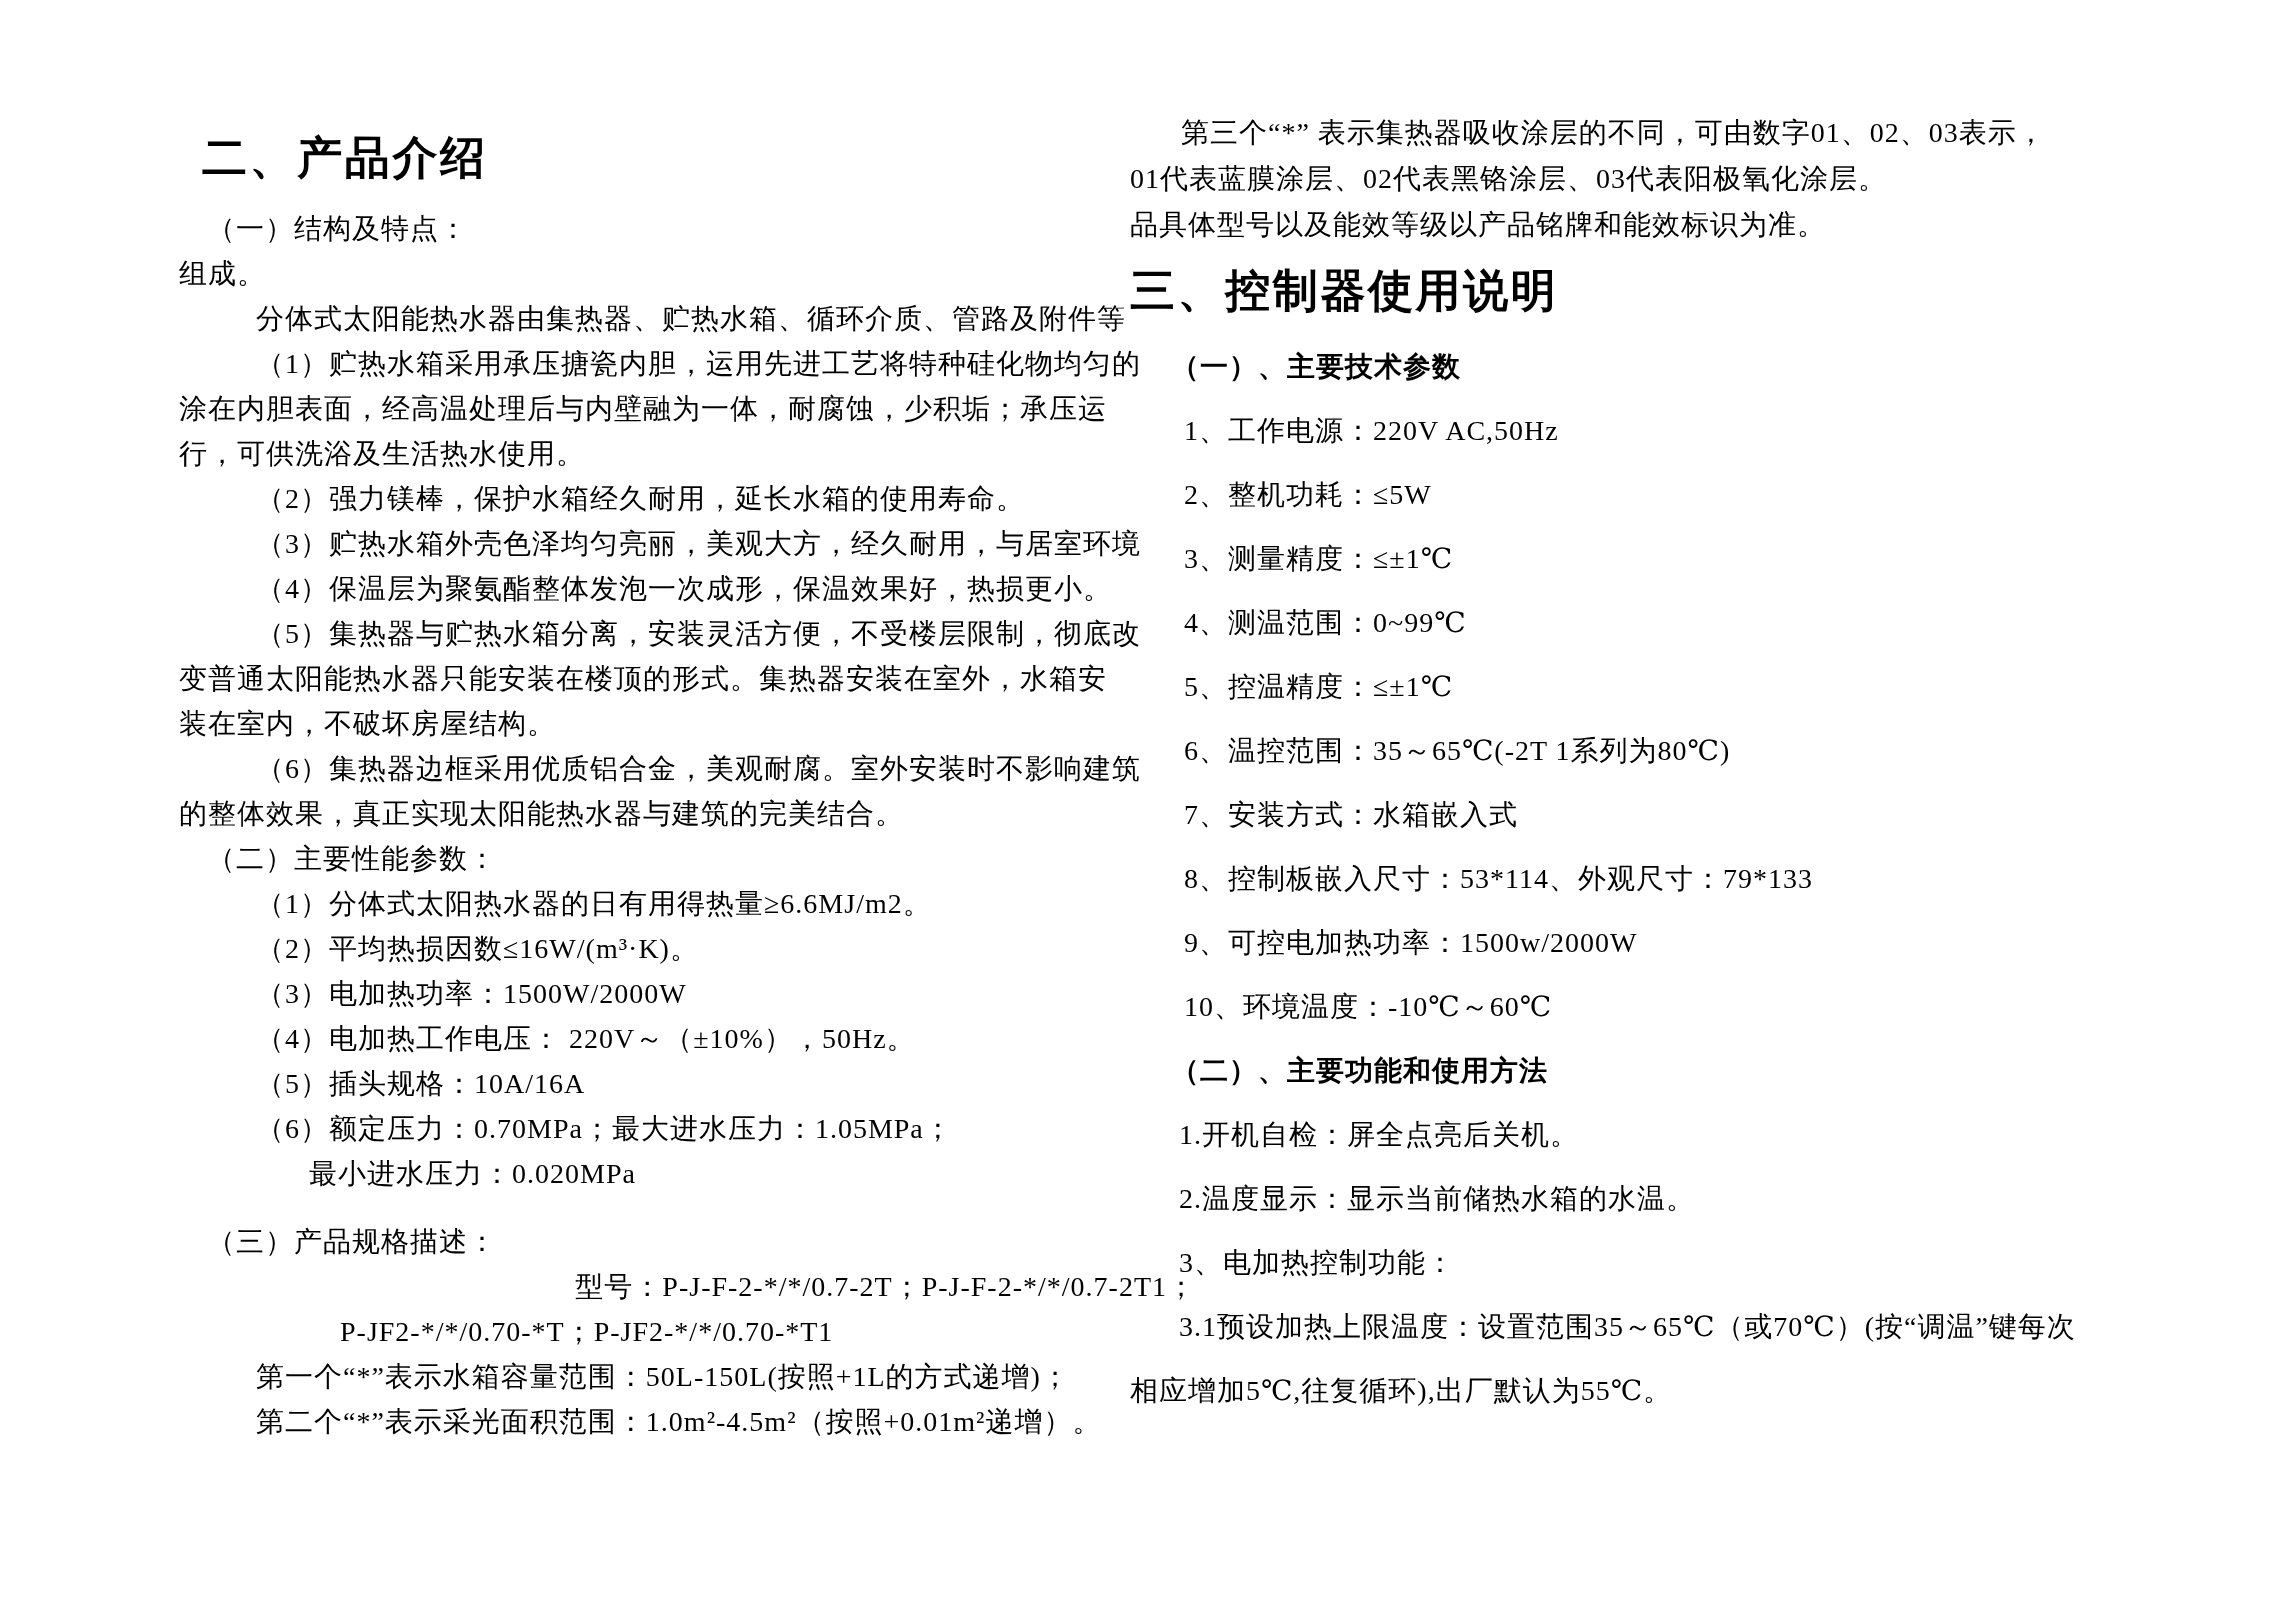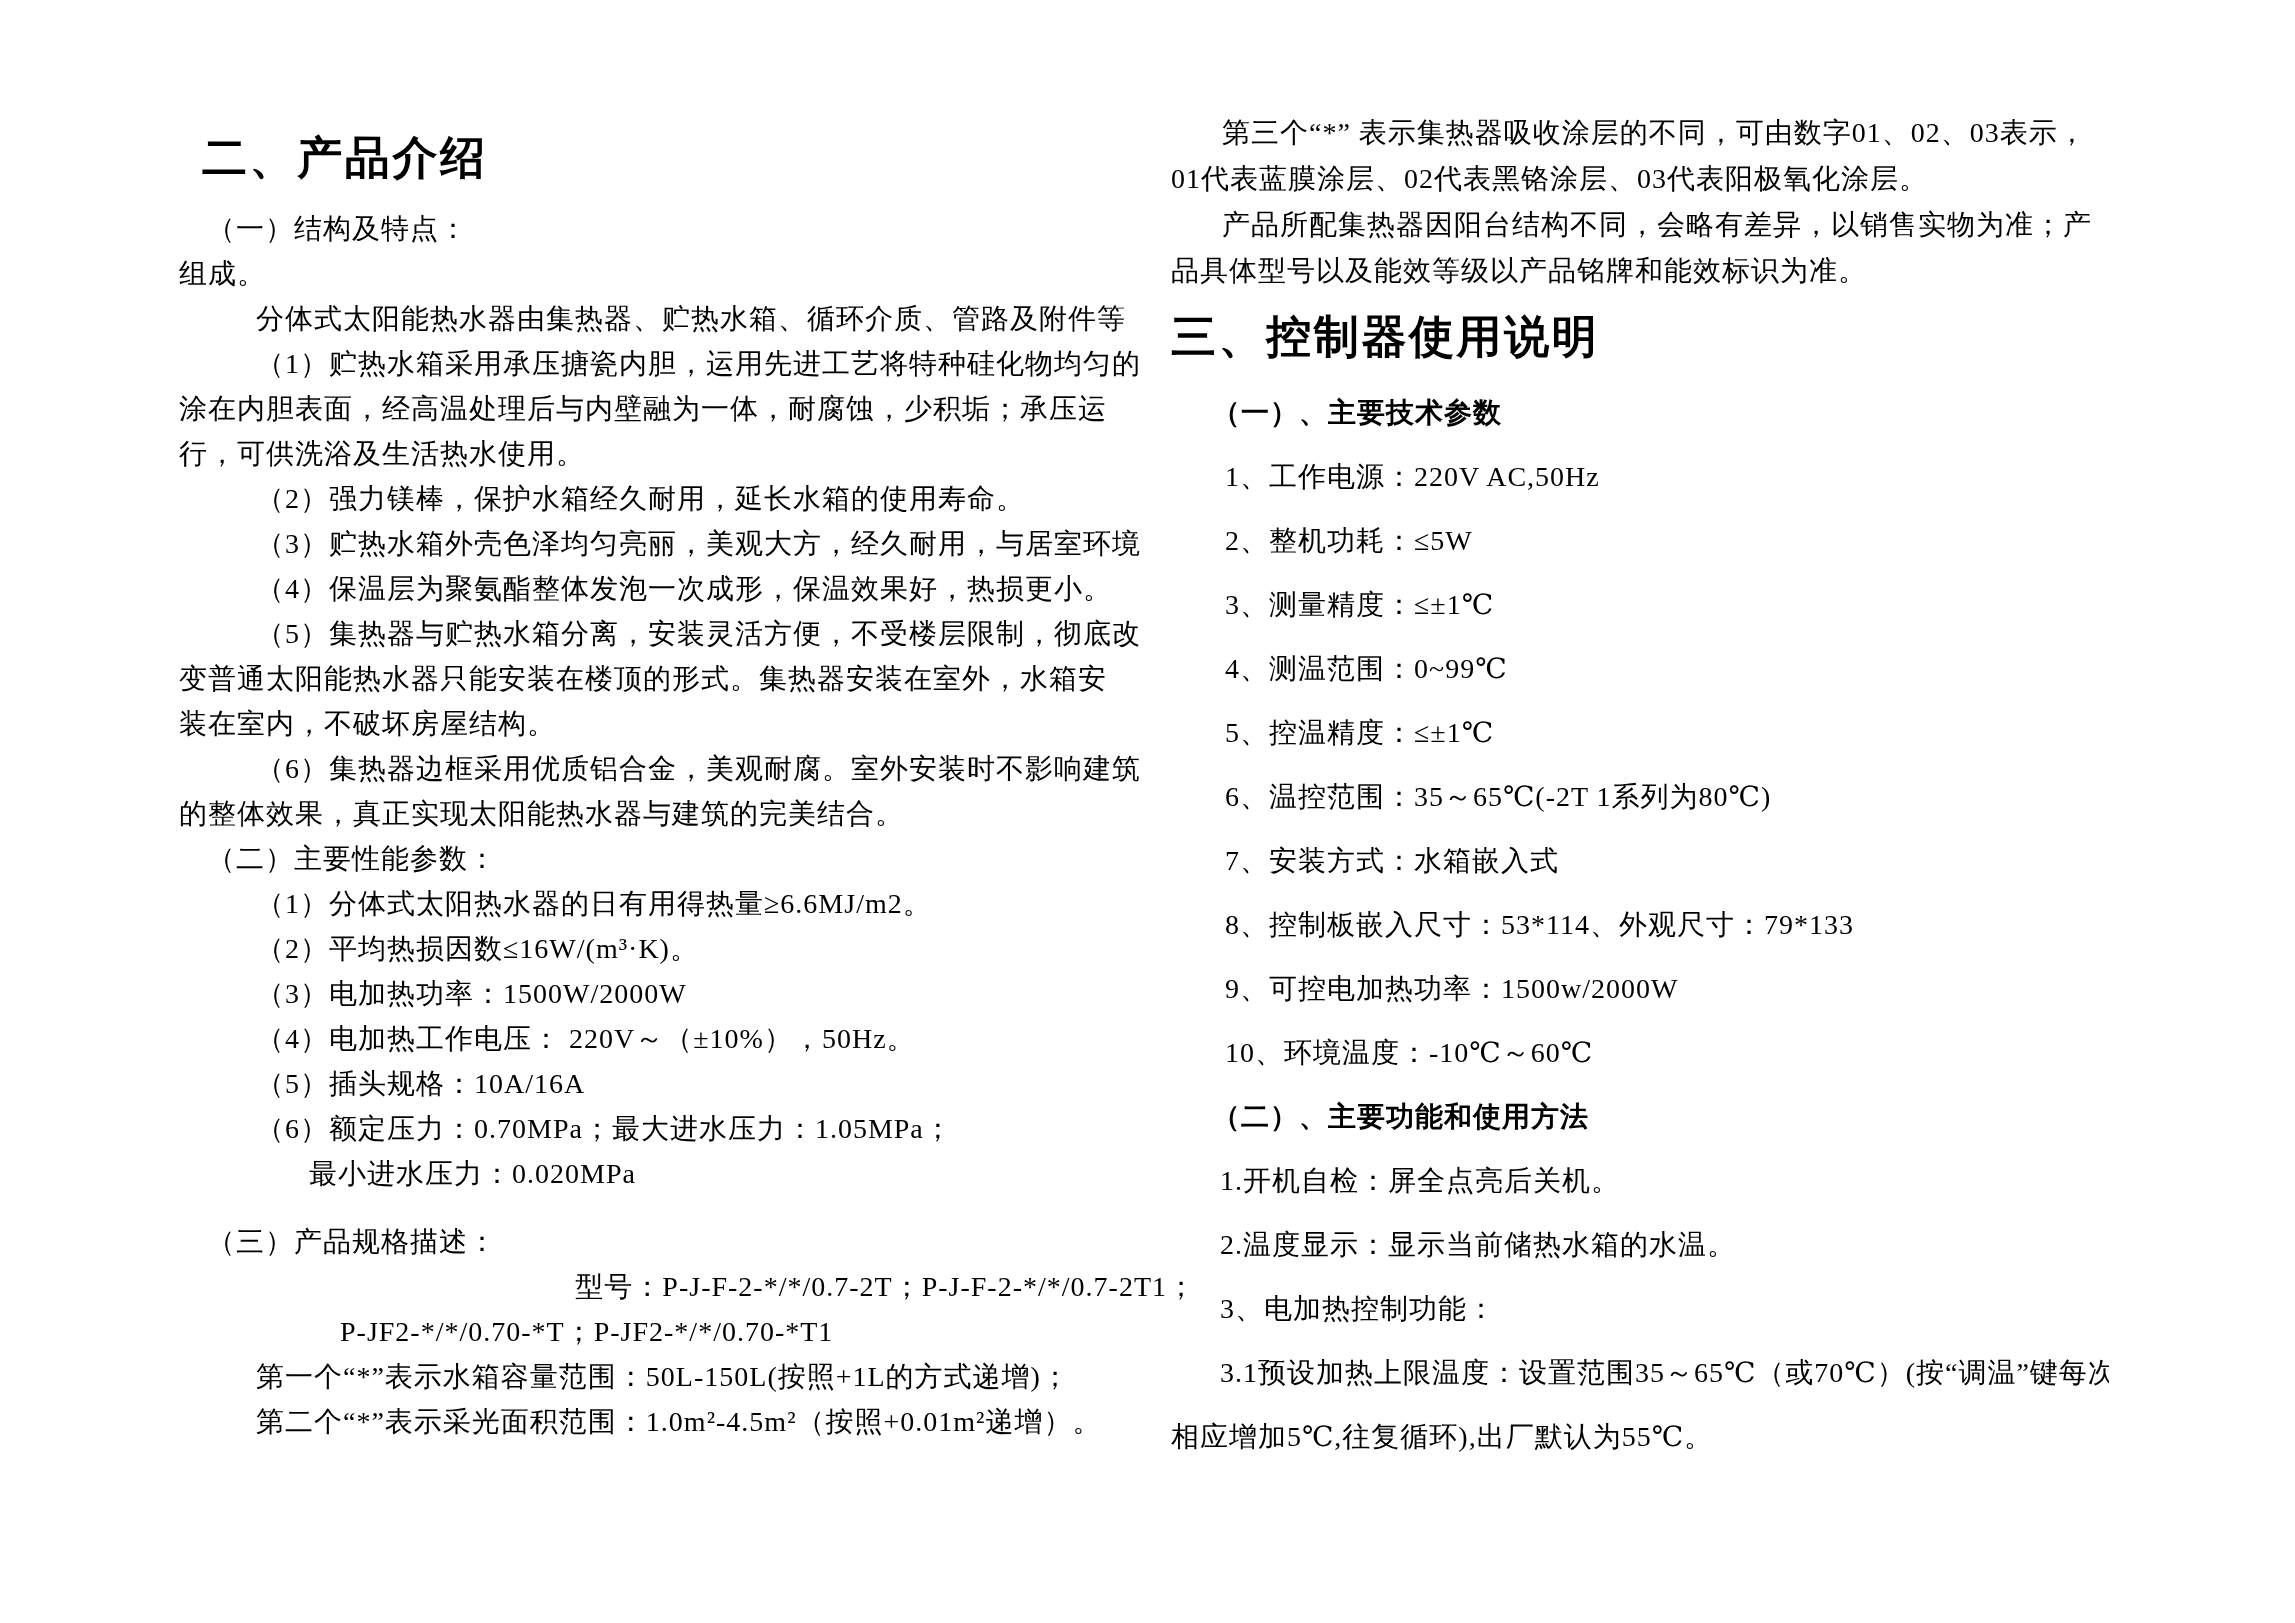--- a/index.html
+++ b/index.html
@@ -14,21 +14,21 @@
     background: #ffffff;
     color: #000000;
     font-family: "Liberation Serif", "DejaVu Serif", serif;
     overflow: hidden;
   }
   .col {
     position: absolute;
     top: 0;
   }
   .col-left  { left: 179px;  top: 130px; width: 1017px; }
-  .col-right { left: 1171px; top: 110px; width: 1028px; }
+  .col-right { left: 1130px; top: 110px; width: 1028px; }
 
   .h1 {
     font-family: "DejaVu Sans", "Liberation Sans", sans-serif;
     font-weight: bold;
     font-size: 45px;
     line-height: 56px;
     letter-spacing: 2.6px;
     margin: 0 0 20.4px 23px;
     white-space: nowrap;
   }
@@ -101,21 +101,20 @@
         <div class="line t-model2">P-JF2-*/*/0.70-*T；P-JF2-*/*/0.70-*T1</div>
         <div class="line t-star">第一个“*”表示水箱容量范围：50L-150L(按照+1L的方式递增)；</div>
         <div class="line t-star">第二个“*”表示采光面积范围：1.0m²-4.5m²（按照+0.01m²递增）。</div>
       </div>
   </div>
 
   <div class="col col-right">
     <div>
         <div class="line t-rpara">第三个“*” 表示集热器吸收涂层的不同，可由数字01、02、03表示，</div>
         <div class="line t-rflush">01代表蓝膜涂层、02代表黑铬涂层、03代表阳极氧化涂层。</div>
-        <div class="line t-rpara">产品所配集热器因阳台结构不同，会略有差异，以销售实物为准；产</div>
         <div class="line t-rflush">品具体型号以及能效等级以产品铭牌和能效标识为准。</div>
       </div>
     <h1 class="h1 h1-right">三、控制器使用说明</h1>
     <div>
         <div class="line t-rsub">（一）、主要技术参数</div>
         <div class="line t-ritem">1、工作电源：220V AC,50Hz</div>
         <div class="line t-ritem">2、整机功耗：≤5W</div>
         <div class="line t-ritem">3、测量精度：≤±1℃</div>
         <div class="line t-ritem">4、测温范围：0~99℃</div>
         <div class="line t-ritem">5、控温精度：≤±1℃</div>

